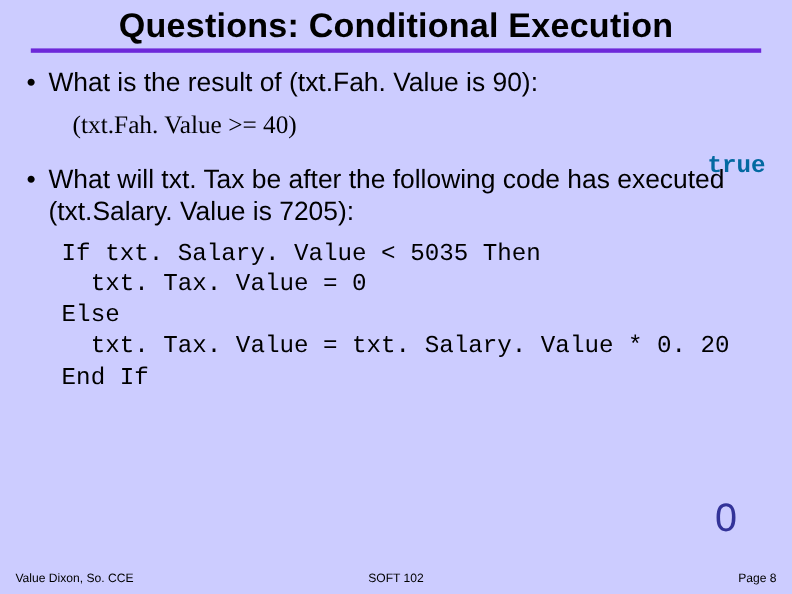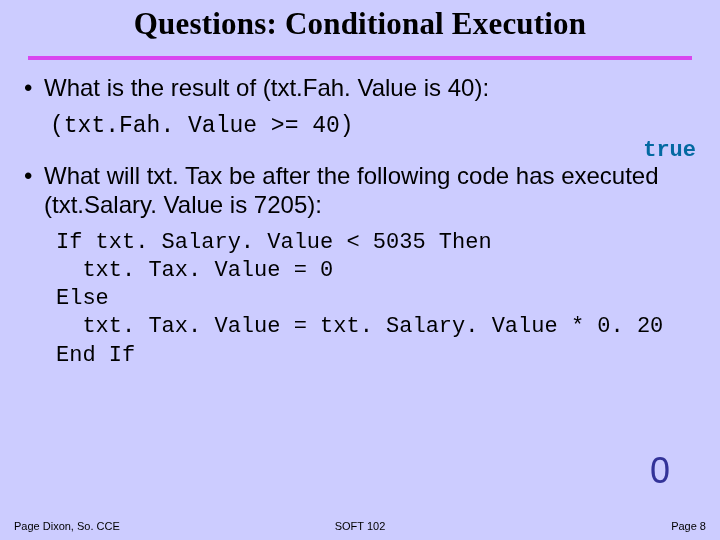--- a/index.html
+++ b/index.html
@@ -8,24 +8,23 @@
     background:#ccccff;
     font-family:Arial,Helvetica,sans-serif;
     color:#000;
     position:relative;
     box-sizing:border-box;
   }
   .slide{
     padding:6px 22px 0 22px;
   }
   .title-wrap{
-    border-bottom:4px solid #d946ef;
-    padding-bottom:14px;
+    border-bottom:4px solid #6d28d9;
+    padding-bottom:2px;
     margin:0 6px 14px 6px;
-    font-family:Liberation Serif, serif;
   }
   h1{
     margin:0;
     font-size:31px;
     font-weight:bold;
     text-align:center;
     letter-spacing:0.2px;
   }
   ul.bullets{
     list-style:none;
@@ -40,24 +39,24 @@
     margin-bottom:10px;
   }
   ul.bullets>li::before{
     content:"•";
     position:absolute;
     left:2px;
     top:0;
     font-size:24px;
   }
   .code{
-    font-family:Liberation Mono, monospace;
+    font-family:Liberation Serif, serif;
     font-size:23px;
     white-space:pre;
-    margin-left:28px;
+    margin-left:44px;
     line-height:1.22;
   }
   .code2{
     font-family:"Courier New",Courier,monospace;
     font-size:22px;
     white-space:pre;
     margin-left:34px;
     line-height:1.28;
   }
   .ans1{
@@ -90,35 +89,35 @@
 </style>
 </head>
 <body>
 
 <div class="slide">
   <div class="title-wrap">
     <h1>Questions: Conditional Execution</h1>
   </div>
 
   <ul class="bullets">
-    <li>What is the result of (txt.Fah. Value is 40):</li>
+    <li>What is the result of (txt.Fah. Value is 90):</li>
   </ul>
   <div class="code">(txt.Fah. Value &gt;= 40)</div>
   <div class="ans1">true</div>
 
   <div class="spacer"></div>
 
   <ul class="bullets">
     <li>What will txt. Tax be after the following code has executed (txt.Salary. Value is 7205):</li>
   </ul>
   <div class="code2">If txt. Salary. Value &lt; 5035 Then
   txt. Tax. Value = 0
 Else
   txt. Tax. Value = txt. Salary. Value * 0. 20
 End If</div>
   <div class="ans2">0</div>
 </div>
 
 <div class="footer">
-  <span>Page Dixon, So. CCE</span>
+  <span>Value Dixon, So. CCE</span>
   <span class="c">SOFT 102</span>
   <span>Page 8</span>
 </div>
 
 </body></html>

